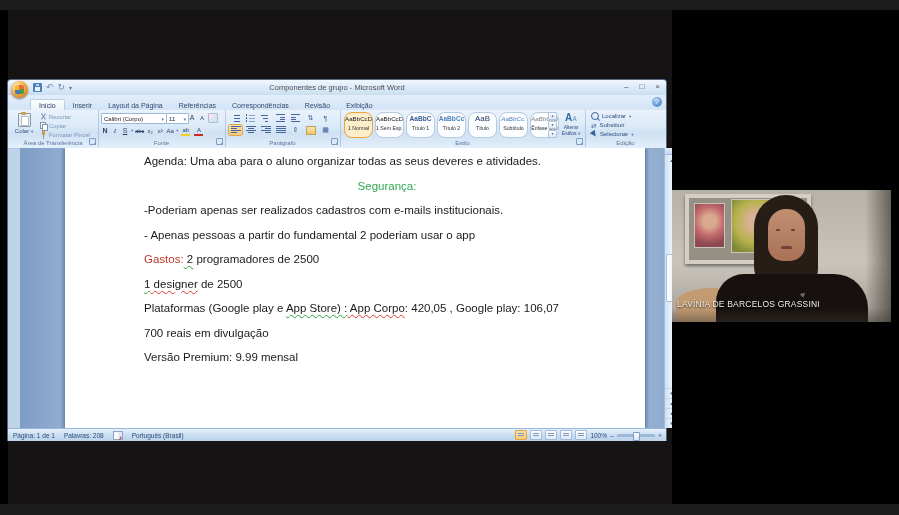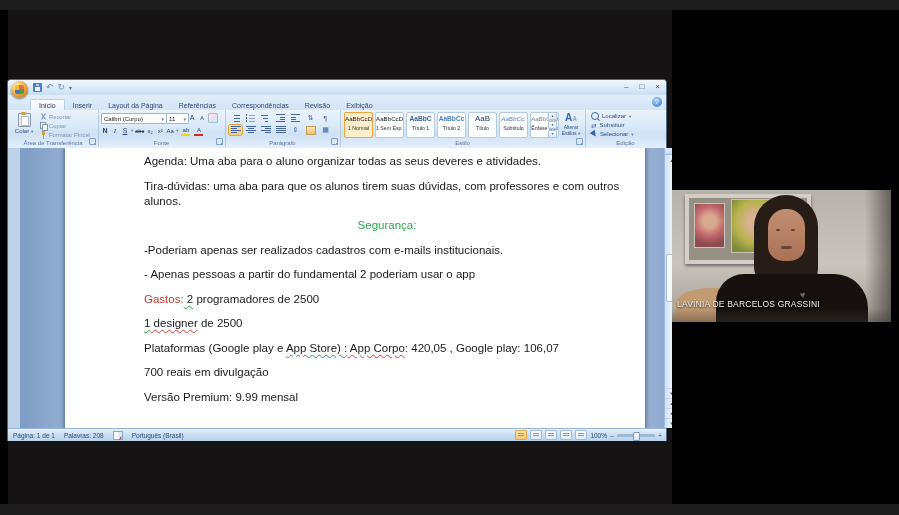--- a/index.html
+++ b/index.html
@@ -95,21 +95,21 @@
   .gl-al{width:10px;height:8px;background-image:linear-gradient(#44669c,#44669c),linear-gradient(#44669c,#44669c),linear-gradient(#44669c,#44669c),linear-gradient(#44669c,#44669c);background-repeat:no-repeat;}
   .gl-al-l{background-size:10px 1px,6px 1px,10px 1px,6px 1px;background-position:0 0,0 2px,0 4px,0 6px;}
   .gl-al-c{background-size:10px 1px,6px 1px,10px 1px,6px 1px;background-position:0 0,2px 2px,0 4px,2px 6px;}
   .gl-al-r{background-size:10px 1px,6px 1px,10px 1px,6px 1px;background-position:0 0,4px 2px,0 4px,4px 6px;}
   .gl-al-j{background-size:10px 1px,10px 1px,10px 1px,10px 1px;background-position:0 0,0 2px,0 4px,0 6px;}
   .ic-shade{width:8px;height:7px;background:linear-gradient(#fbe3ae,#f2c46a);border:1px solid #bda05a;}
 
   
   .g-sty{left:332px;width:245px;}
   .chips{position:absolute;left:4px;top:2px;display:flex;gap:2px;}
-  .chip{width:27px;height:24px;background:#fcfdff;border:1px solid #b5cbe2;border-radius:2px;text-align:center;overflow:hidden;}
+  .chip{width:27px;height:24px;background:#fcfdff;border:1px solid #b5cbe2;border-radius:8px;text-align:center;overflow:hidden;}
   .chip.sel{border:1px solid #efa33f;background:#fdeecb;}
   .chip-prev{font-size:6.2px;line-height:12px;color:#1a1a1a;white-space:nowrap;}
   .chip-prev.h1{color:#365f91;font-weight:bold;font-size:6.6px;}
   .chip-prev.h2{color:#4f81bd;font-weight:bold;font-size:6.6px;}
   .chip-prev.t{color:#17365d;font-size:8px;}
   .chip-prev.sub{color:#4f81bd;font-style:italic;}
   .chip-prev.emp{color:#808080;font-style:italic;}
   .chip-label{font-size:5.2px;color:#333;white-space:nowrap;}
   .sty-scroll{position:absolute;left:208px;top:2px;width:9px;height:24px;display:flex;flex-direction:column;gap:1px;}
   .sty-scroll span{flex:1;background:linear-gradient(#fdfeff,#dde9f5);border:1px solid #aec6e0;border-radius:1px;font-size:4px;color:#44669c;text-align:center;line-height:6px;}
@@ -187,20 +187,21 @@
     <div class="win">
 
       <div class="titlebar">
         <div class="office-btn"></div>
         <div class="qat">
           <span class="ico-save"></span>
           <span class="glyph">↶</span>
           <span class="glyph">↻</span>
           <span class="more">▾</span>
         </div>
+        <div class="title-text">Componentes de grupo - Microsoft Word</div>
         <div class="win-controls">
           <span>–</span>
           <span>□</span>
           <span>×</span>
         </div>
       </div>
 
       <div class="tabrow">
         <div class="tabs">
           <div class="tab active">Início</div>
@@ -373,21 +374,20 @@
               <span class="dd-s">▾</span>
             </div>
           <div class="glabel">Edição</div>
         </div>
       </div>
 
       <div class="docarea">
         <div class="page">
           <div class="content">
             <p>Agenda: Uma aba para o aluno organizar todas as seus deveres e atividades.</p>
-            <p>Tira-dúvidas: uma aba para que os alunos tirem suas dúvidas, com professores e com outros alunos.</p>
             <p class="c-green">Segurança:</p>
             <p>-Poderiam apenas ser realizados cadastros com e-mails institucionais.</p>
             <p>- Apenas pessoas a partir do fundamental 2 poderiam usar o app</p>
             <p><span class="c-red">Gastos:</span><span class="sq-green"> 2</span><span> programadores de 2500</span></p>
             <p><span class="sq-green">1</span><span class="sq-red"> designer</span><span> de 2500</span></p>
             <p><span>Plataformas (Google play e </span><span class="sq-green">App Store) :</span><span class="sq-red"> App Corpo</span><span>: 420,05 , Google play: 106,07</span></p>
             <p>700 reais em divulgação</p>
             <p>Versão Premium: 9.99 mensal</p>
           </div>
         </div>

